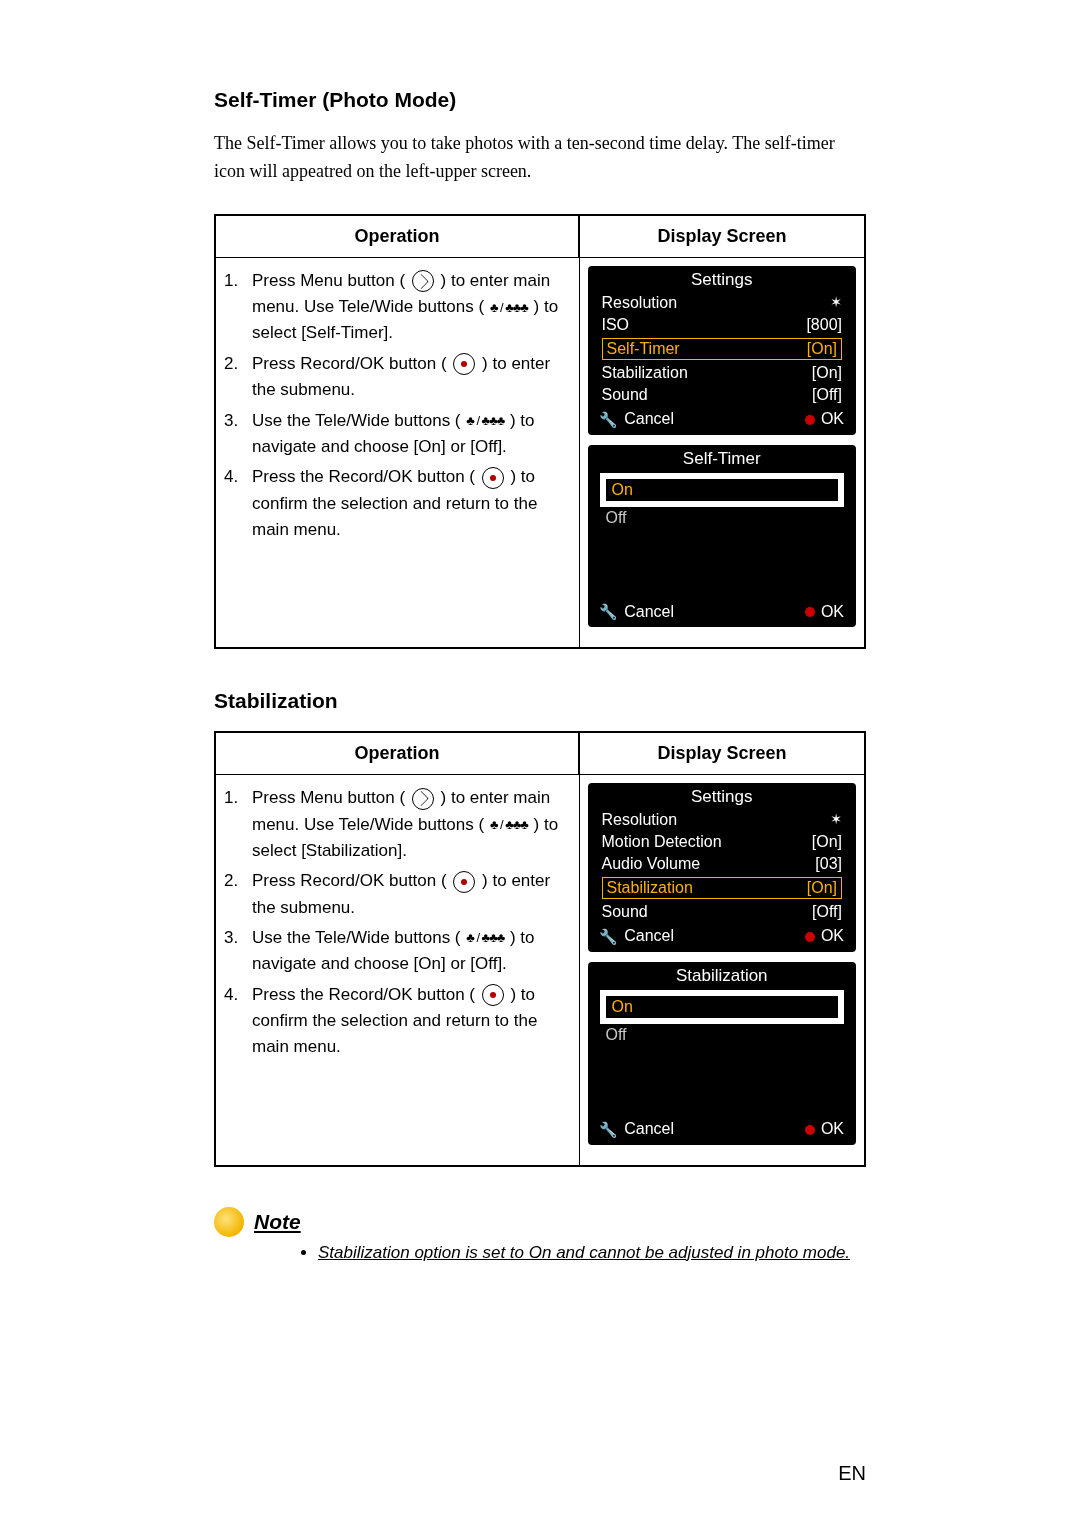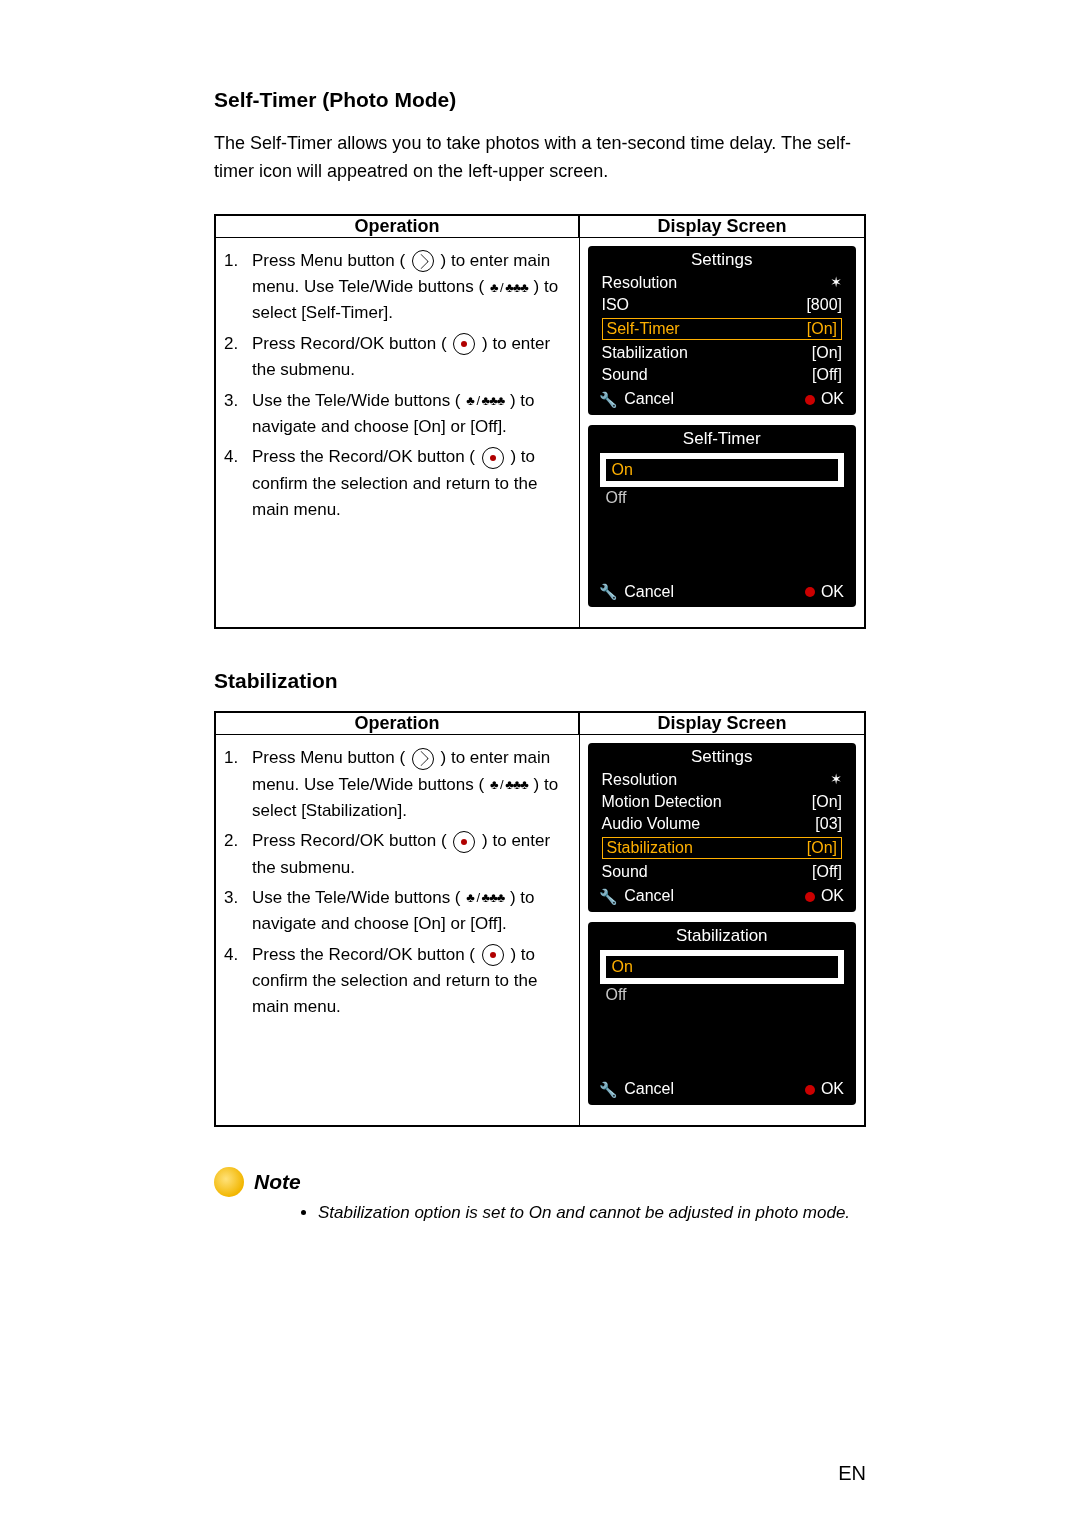--- a/index.html
+++ b/index.html
@@ -19,40 +19,41 @@
   }
   h2.section-title {
     font-size: 21px;
     font-weight: bold;
     margin: 0 0 18px 0;
   }
   p.intro {
     font-size: 18px;
     line-height: 1.55;
     margin: 0 0 28px 0;
+    font-family: Liberation Serif, serif;
   }
   table.op-table {
     border-collapse: collapse;
     width: 100%;
     border: 2px solid #000;
     margin-bottom: 40px;
   }
   .op-table th, .op-table td {
     border: 1px solid #000;
     vertical-align: top;
   }
   .op-table th {
     border-bottom: 1px solid #000;
     border-right: 1px solid #000;
     border-left-width: 2px;
     border-top-width: 2px;
     font-weight: bold;
     text-align: center;
     font-size: 18px;
-    padding: 0 6px;
+    padding: 10px 6px;
     background: #fff;
   }
   .op-col  { width: 56%; }
   .disp-col{ width: 44%; }
   .op-cell {
     padding: 10px 12px 12px 8px;
     font-size: 17px;
     line-height: 1.55;
   }
   .disp-cell {
@@ -143,20 +144,21 @@
   .sub-lcd-option .opt{
     color:#c8c8c8;padding:2px 6px;
   }
   .sub-lcd-option .opt.sel{
     color:#ffb000;border:6px solid #ffffff;
   }
 
   
   .note-block{
     margin: 16px 0 0 0;
+    text-decoration: underline;
   }
   .note-head{
     display:flex;align-items:center;gap:10px;
     font-size:21px;font-weight:bold;font-style:italic;
   }
   .note-bulb{
     width:30px;height:30px;border-radius:50%;
     background:radial-gradient(circle at 40% 40%, #ffe27a 0%, #f2b600 70%);
     position:relative;
   }

